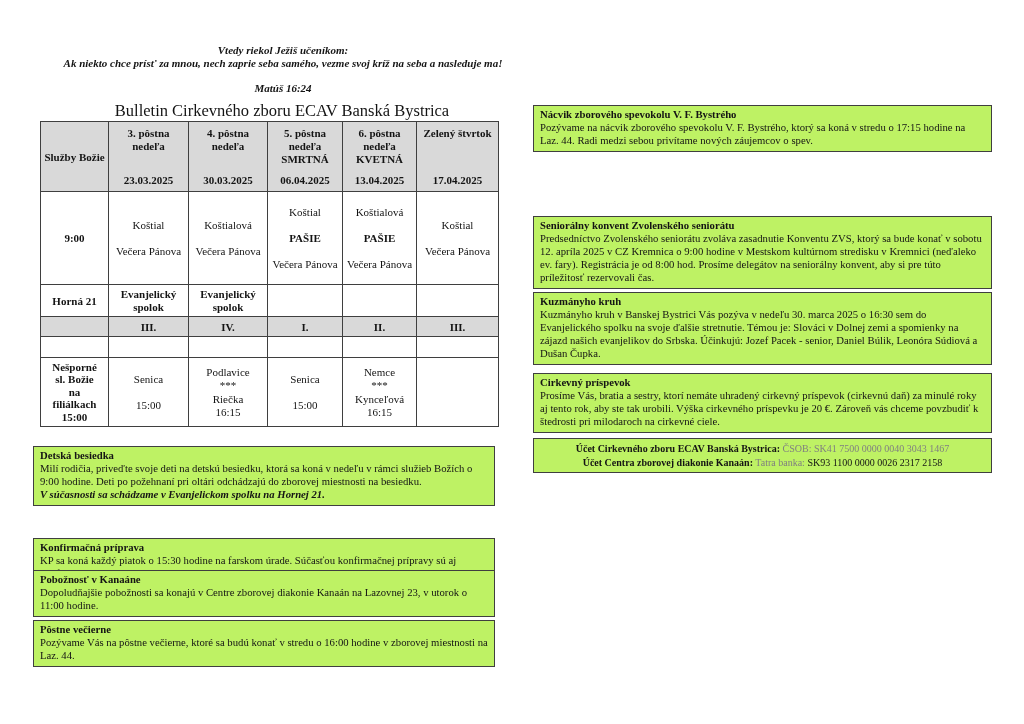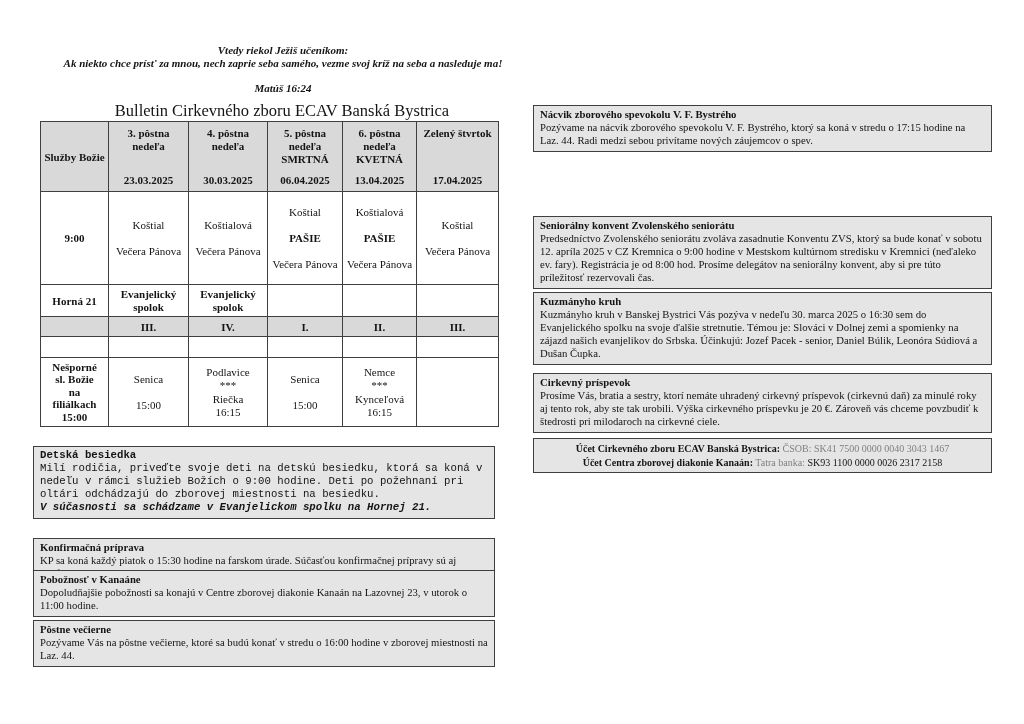--- a/index.html
+++ b/index.html
@@ -31,21 +31,21 @@
   .cellh{font-weight:bold;line-height:13px;padding:1px;}
   tr.rroman td{height:19px;background:#d9d9d9;font-weight:bold;}
   tr.rspace td{height:20px;}
   tr.rnesp td{height:68px;}
   .labeln{font-weight:bold;line-height:12.5px;}
   .celln{display:flex;flex-direction:column;align-items:center;justify-content:center;gap:1px;line-height:12.5px;}
   .blank{min-height:12px;}
 
   
   .box{position:absolute;box-sizing:border-box;border:1px solid #3f3f3f;
-       padding:2px 6px 4px 6px;font-size:10.7px;line-height:13.1px;background:#e5e5e5;}
+       padding:2px 6px 4px 6px;font-size:10.7px;line-height:13.1px;background:#bef264;}
   .btitle{font-weight:bold;}
   .note{font-weight:bold;font-style:italic;}
   .acc{text-align:center;font-size:10px;line-height:13.6px;padding:3px 4px;}
   .gray{color:#808080;}
 
   .lbox{left:33px;width:462px;}
   .rbox{left:533px;width:459px;}
 </style>
 </head>
 <body>
@@ -251,21 +251,21 @@
   <div class="box rbox" style="top:373px;">
     <div class="btitle">Cirkevný príspevok</div>
     <div>Prosíme Vás, bratia a sestry, ktorí nemáte uhradený cirkevný príspevok (cirkevnú daň) za minulé roky aj tento rok, aby ste tak urobili. Výška cirkevného príspevku je 20 €. Zároveň vás chceme povzbudiť k štedrosti pri milodaroch na cirkevné ciele.</div>
   </div>
 
   <div class="box rbox acc" style="top:438px;">
     <div><span class="bold">Účet Cirkevného zboru ECAV Banská Bystrica:</span> <span class="gray">ČSOB: SK41 7500 0000 0040 3043 1467</span></div>
     <div><span class="bold">Účet Centra zborovej diakonie Kanaán:</span> <span class="gray">Tatra banka:</span> <span>SK93 1100 0000 0026 2317 2158</span></div>
   </div>
 
-  <div class="box lbox" style="top:446px;font-family:Liberation Mono, monospace;">
+  <div class="box lbox" style="top:446px;">
     <div class="btitle">Detská besiedka</div>
     <div>Milí rodičia, priveďte svoje deti na detskú besiedku, ktorá sa koná v nedeľu v rámci služieb Božích o 9:00 hodine. Deti po požehnaní pri oltári odchádzajú do zborovej miestnosti na besiedku.</div>
     <div class="note">V súčasnosti sa schádzame v Evanjelickom spolku na Hornej 21.</div>
   </div>
 
   <div class="box lbox" style="top:538px;">
     <div class="btitle">Konfirmačná príprava</div>
     <div><span>KP sa koná každý piatok o 15:30 hodine na farskom úrade. Súčasťou konfirmačnej prípravy sú aj konfikluby, ktoré sa konajú od 16:30 do 17:30 hodiny v zborovej miestnosti na Lazovnej </span><span class="bold">44.</span></div>
   </div>
 

